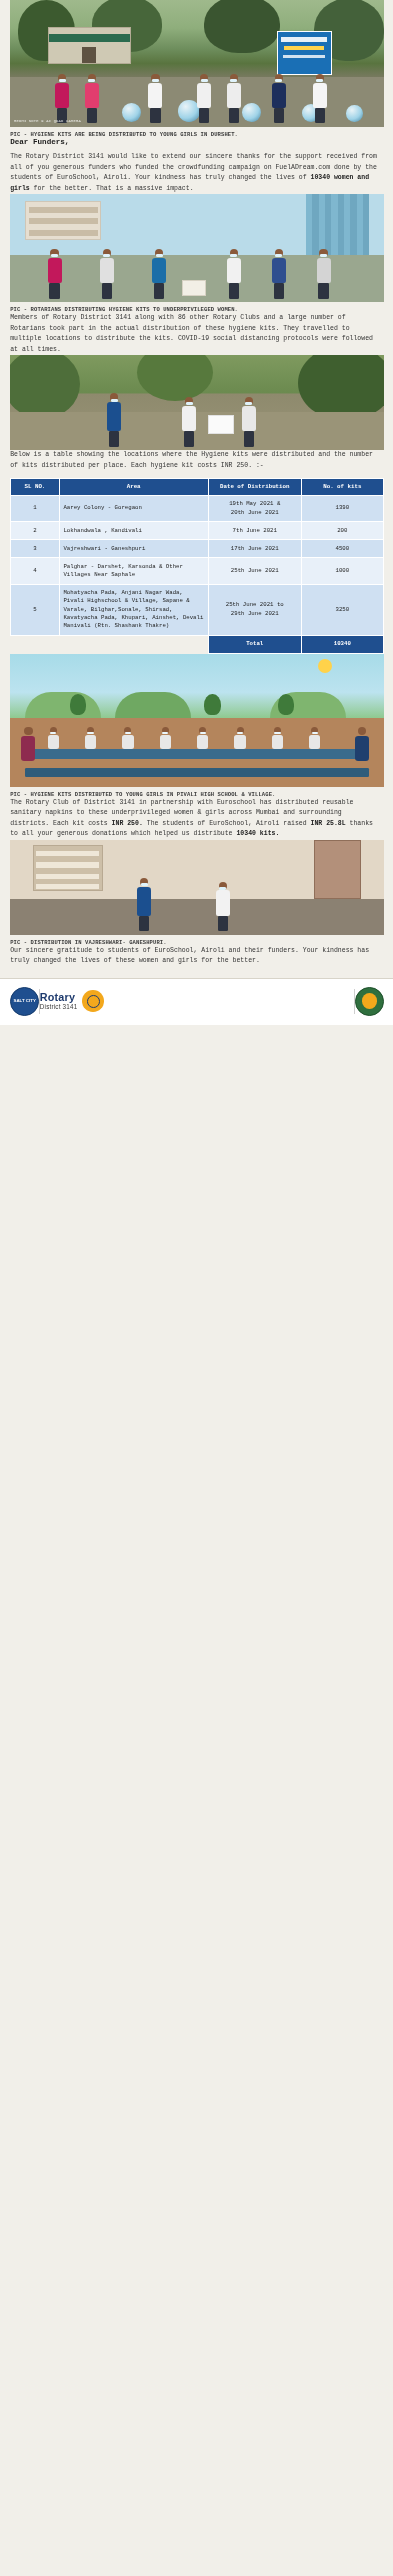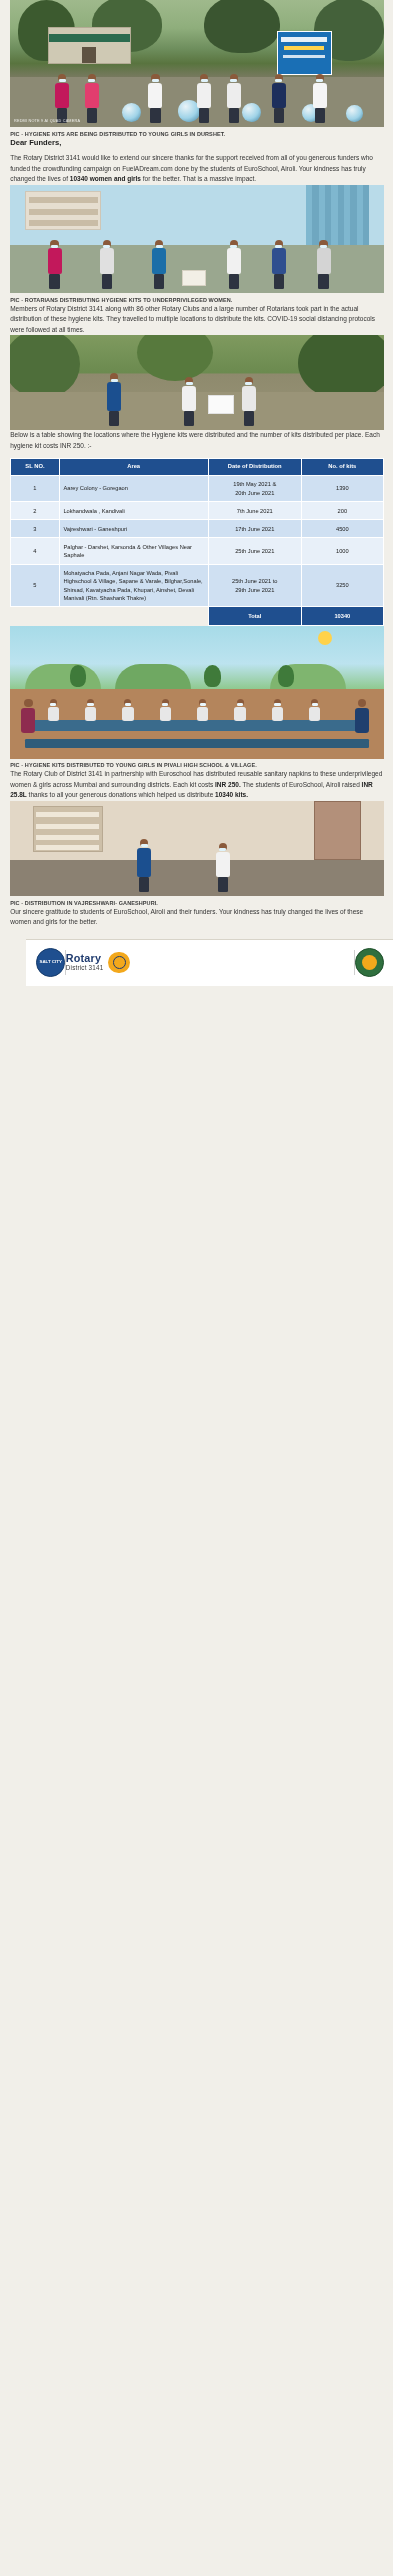--- a/index.html
+++ b/index.html
@@ -42,21 +42,21 @@
     line-height: 0;
   }
   .caption {
     font-size: 5.5px;
     font-weight: bold;
     color: #3b3b3b;
     padding: 3.8px 0 0 0;
     letter-spacing: 0.1px;
     line-height: 1.3;
   }
-  .blk { margin-top: 0; }
+  .blk { margin-top: 0; font-family: Liberation Mono, monospace; }
   p.body {
     font-size: 6.5px;
     line-height: 1.62;
     margin: 0;
     color: #333;
   }
   .salut {
     font-size: 7.6px;
     font-weight: bold;
     margin: 0 0 6.3px 0;
@@ -111,21 +111,20 @@
 
   
   .footer {
     margin-top: 11.4px;
     background: #ffffff;
     border-top: 0.6px solid #d8d4c9;
     padding: 7.6px 10.2px 9px 10.2px;
     display: flex;
     align-items: center;
     gap: 0;
-    margin-left: 26px;
   }
   .footer .logo-round {
     width: 29px; height: 29px; border-radius: 50%;
     background: #1f4f8f; color:#fff;
     display:flex; align-items:center; justify-content:center;
     font-size: 4.4px; font-weight:bold; text-align:center; line-height:1.05;
     border: 1.3px solid #143a6b;
     flex: none;
   }
   .footer .divider { width:0.6px; height:25.4px; background:#cfcfcf; flex:none; }

